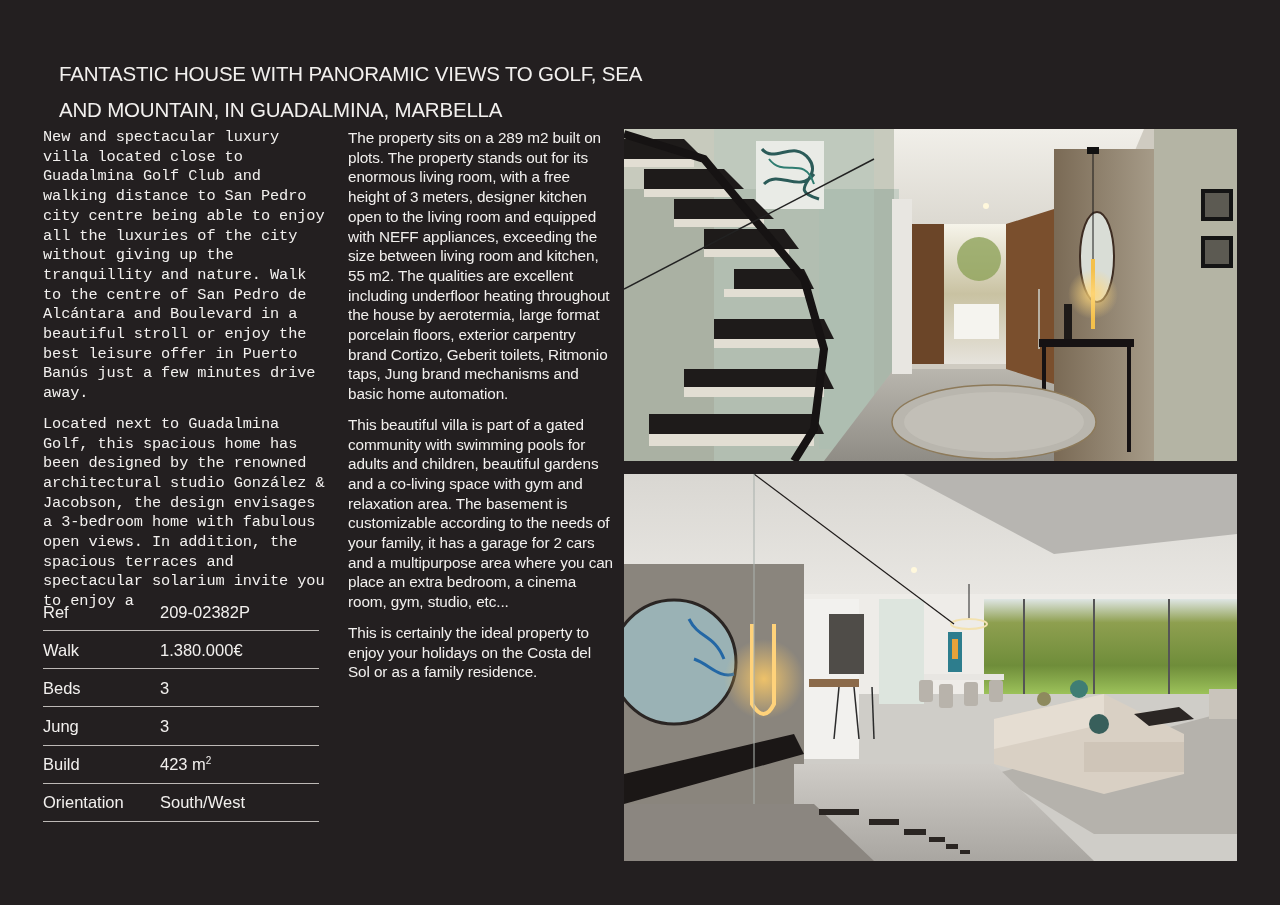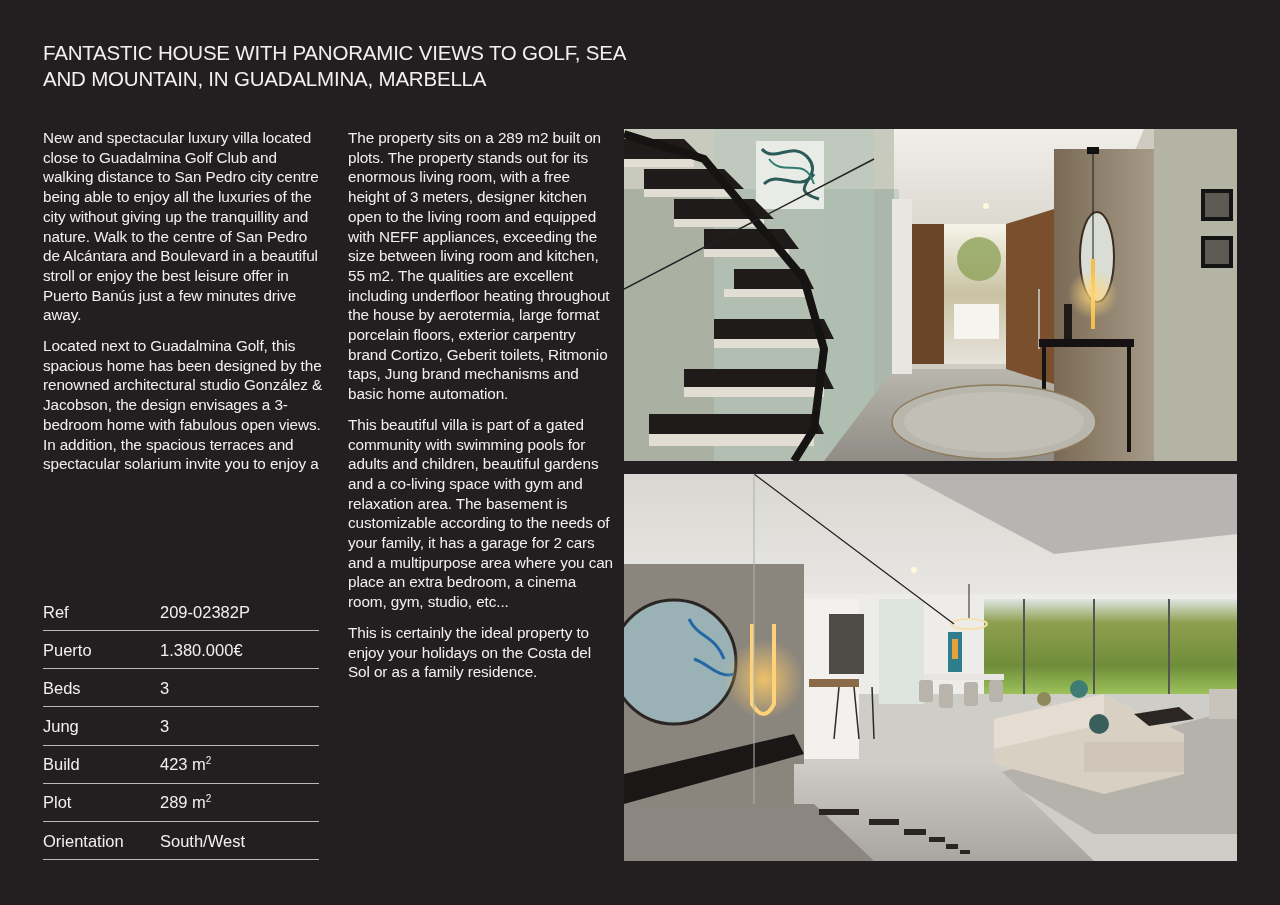--- a/index.html
+++ b/index.html
@@ -14,33 +14,33 @@
     font-family: "Liberation Sans", sans-serif;
     position: relative;
     overflow: hidden;
   }
   .page-title {
     position: absolute;
     left: 43px;
     top: 40px;
     width: 600px;
     font-size: 20.5px;
-    line-height: 26px;
+    line-height: 36px;
     font-weight: normal;
     letter-spacing: -0.2px;
-    margin: 0;
+    margin: 16px;
     text-transform: uppercase;
   }
   .col {
     position: absolute;
     font-size: 15.3px;
     line-height: 19.7px;
     letter-spacing: -0.1px;
   }
-  .col-left { left: 43px; top: 128px; width: 285px; }
+  .col-left { left: 43px; top: 128px; width: 285px; font-family: Liberation Mono, monospace; }
   .col-mid { left: 348px; top: 128px; width: 265px; }
   .col p {
     margin: 0 0 11px 0;
   }
   .specs {
     position: absolute;
     left: 43px;
     top: 594px;
     width: 276px;
     font-size: 16.5px;
@@ -81,38 +81,34 @@
   <p>This beautiful villa is part of a gated community with swimming pools for adults and children, beautiful gardens and a co-living space with gym and relaxation area. The basement is customizable according to the needs of your family, it has a garage for 2 cars and a multipurpose area where you can place an extra bedroom, a cinema room, gym, studio, etc...</p>
   <p>This is certainly the ideal property to enjoy your holidays on the Costa del Sol or as a family residence.</p>
 </div>
 
 <div class="specs">
   <div class="spec-row">
     <span class="spec-label">Ref</span>
     <span class="spec-value">209-02382P</span>
   </div>
   <div class="spec-row">
-    <span class="spec-label">Puerto</span>
+    <span class="spec-label">Walk</span>
     <span class="spec-value">1.380.000€</span>
   </div>
   <div class="spec-row">
     <span class="spec-label">Beds</span>
     <span class="spec-value">3</span>
   </div>
   <div class="spec-row">
     <span class="spec-label">Jung</span>
     <span class="spec-value">3</span>
   </div>
   <div class="spec-row">
     <span class="spec-label">Build</span>
     <span class="spec-value"><span>423 m</span><sup>2</sup></span>
-  </div>
-  <div class="spec-row">
-    <span class="spec-label">Plot</span>
-    <span class="spec-value"><span>289 m</span><sup>2</sup></span>
   </div>
   <div class="spec-row">
     <span class="spec-label">Orientation</span>
     <span class="spec-value">South/West</span>
   </div>
 </div>
 
 <div class="photo photo-top">
   <svg viewBox="0 0 613 332" preserveAspectRatio="none">
     <defs>

